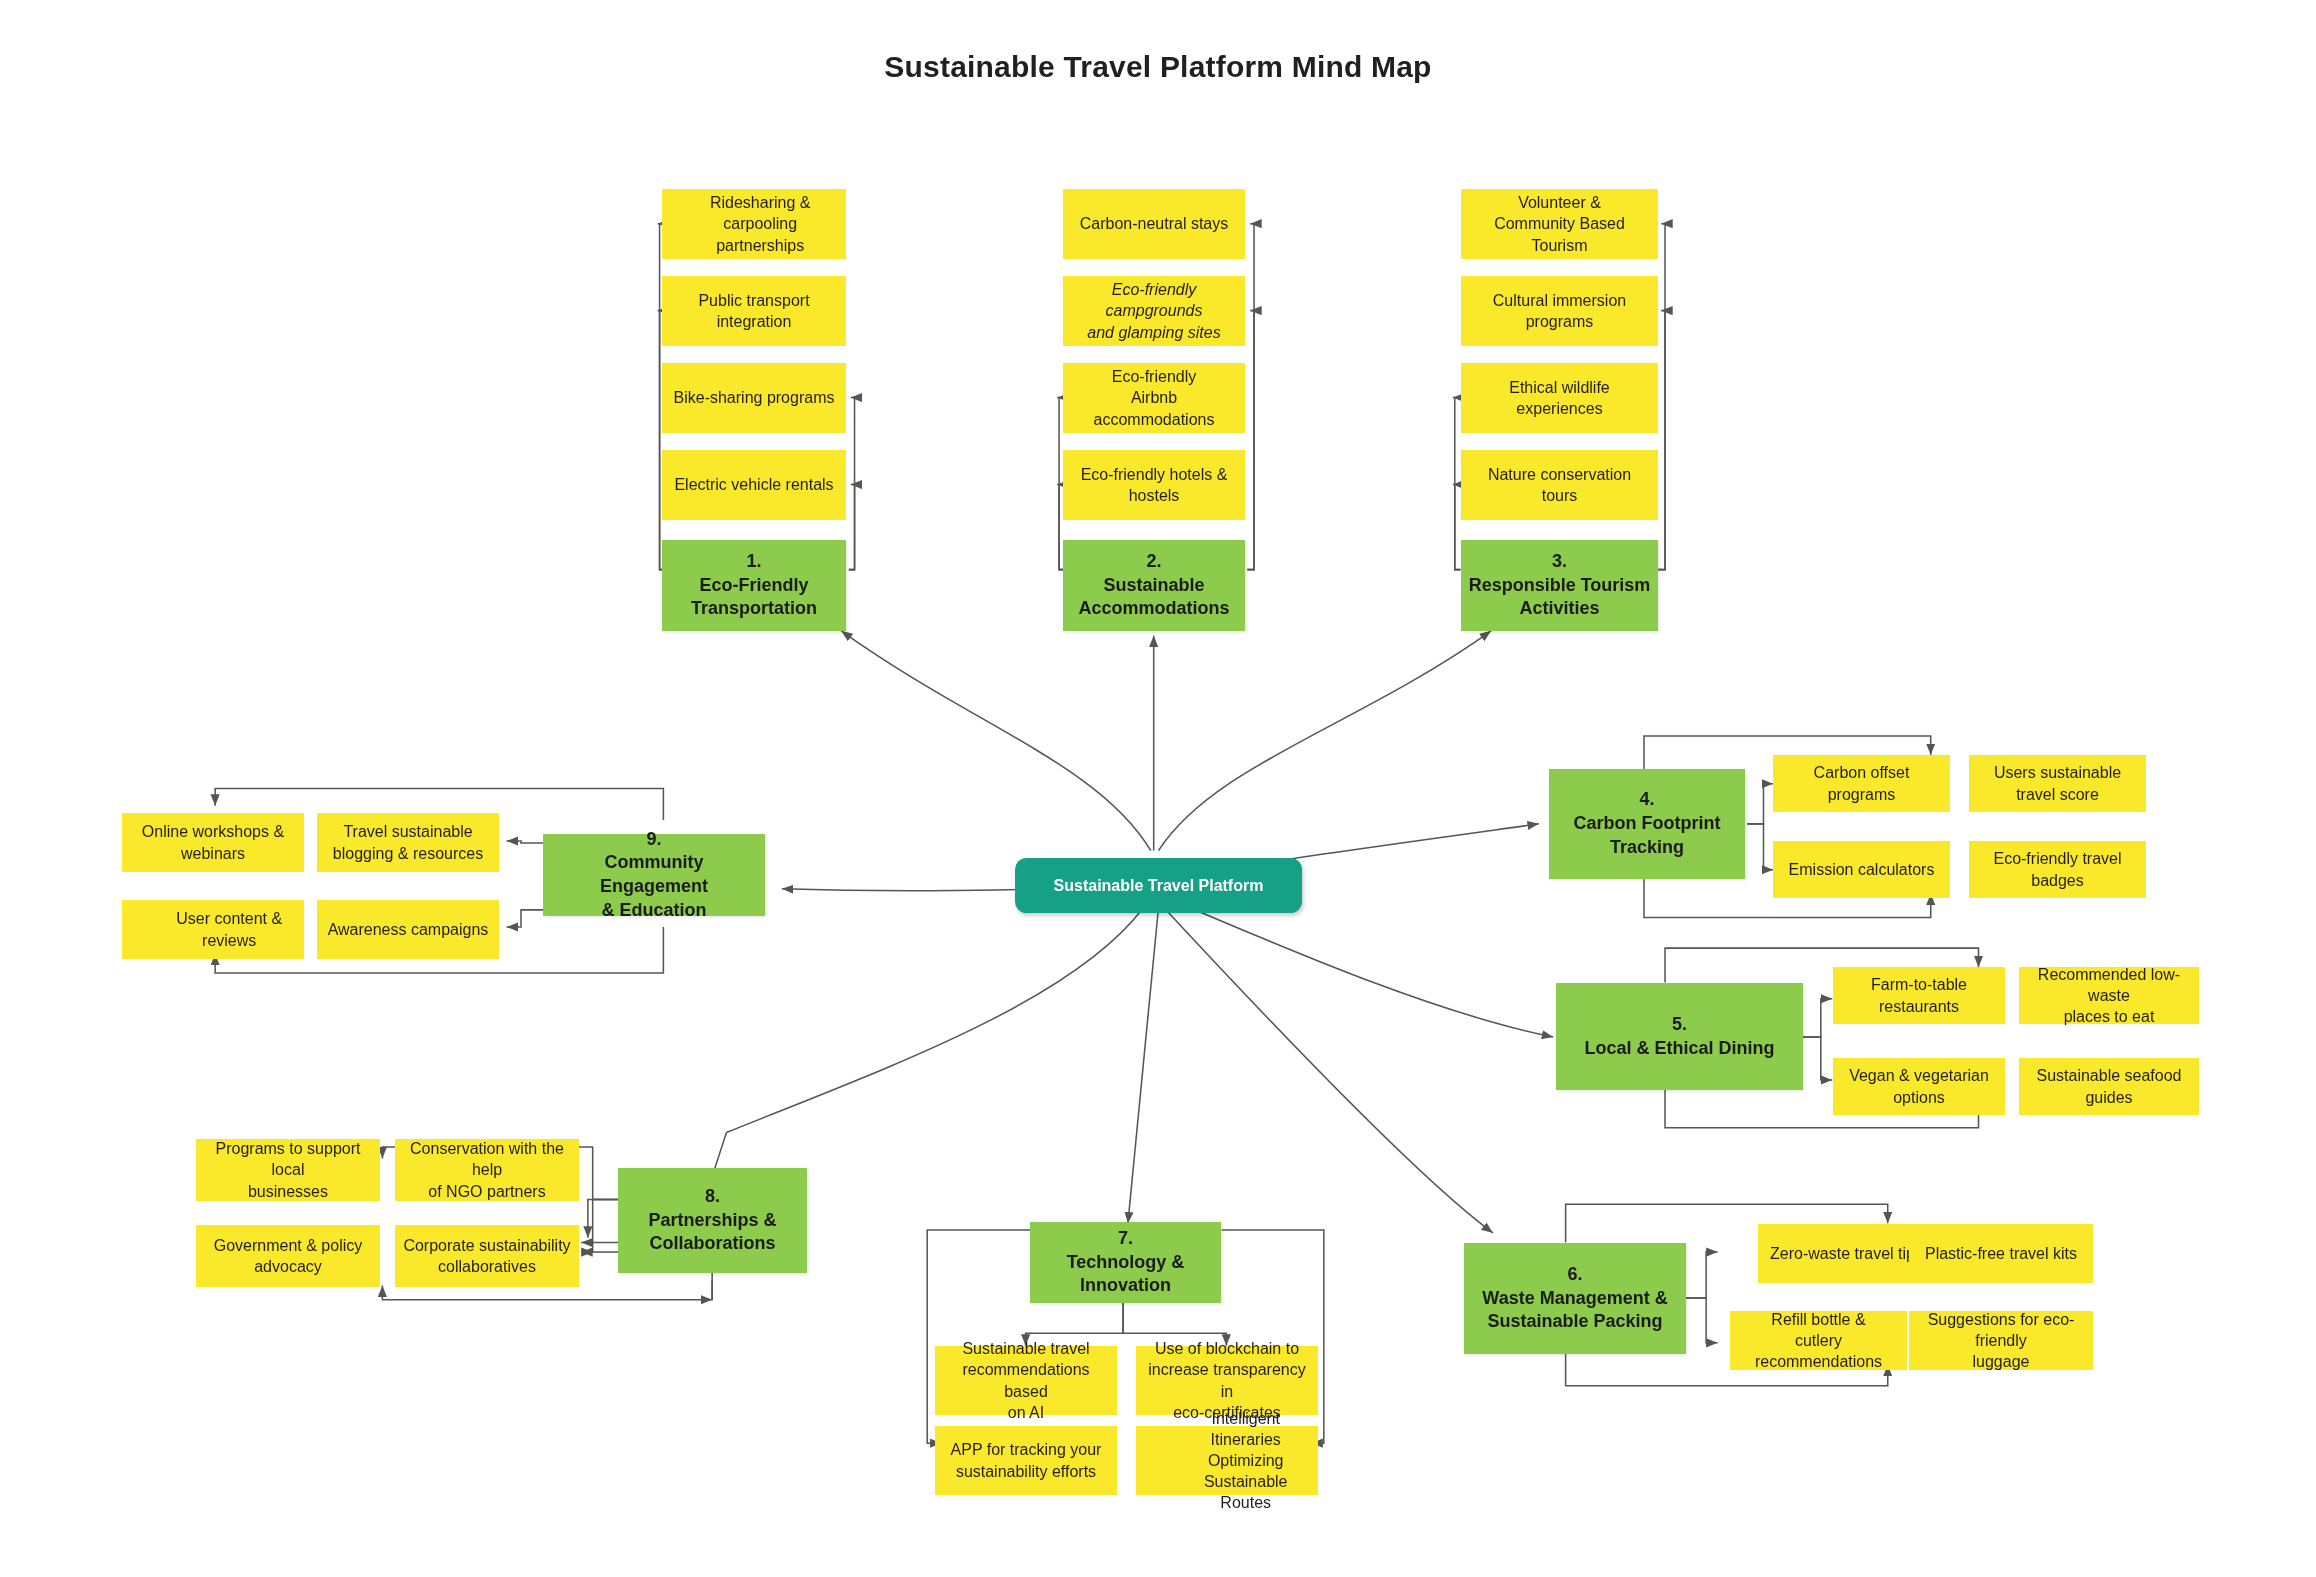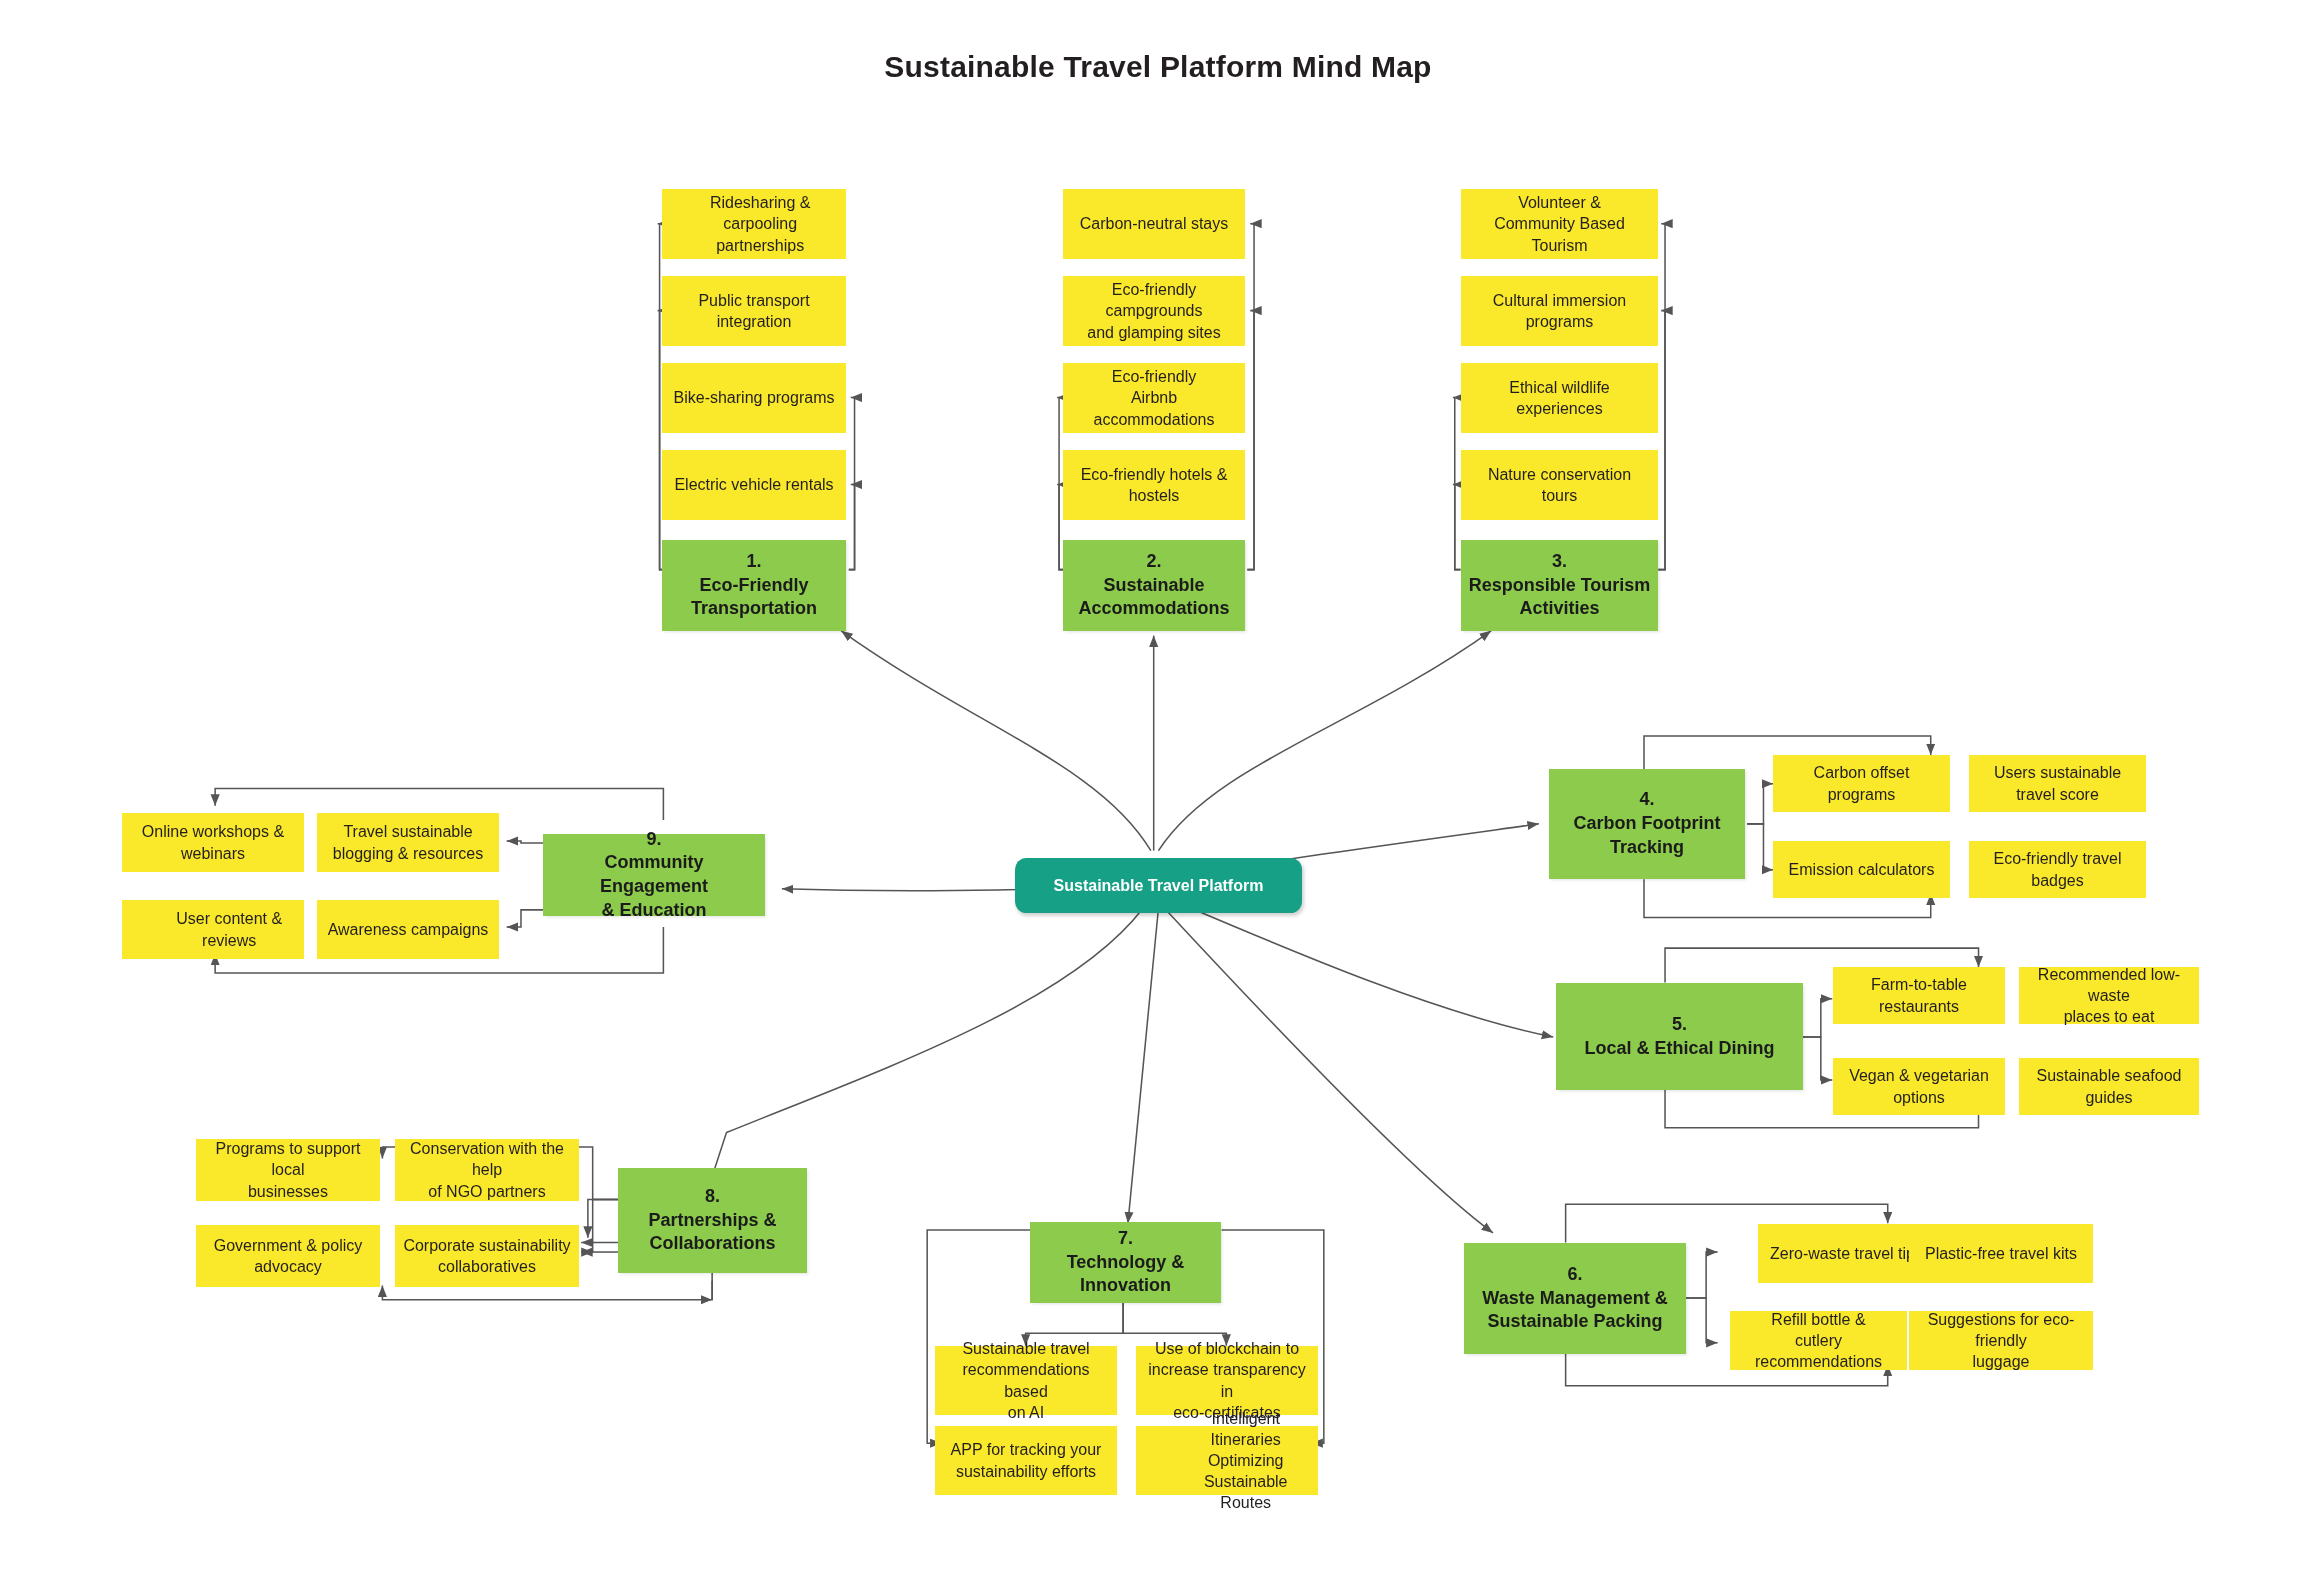--- a/index.html
+++ b/index.html
@@ -161,21 +161,21 @@
   <div class="node leaf" style="left:662px; top:189px; width:184px; height:70px;padding-left:20px;">Ridesharing &amp;
 carpooling  partnerships</div>
   <div class="node leaf" style="left:662px; top:276px; width:184px; height:70px;">Public transport integration</div>
   <div class="node leaf" style="left:662px; top:363px; width:184px; height:70px;">Bike-sharing programs</div>
   <div class="node leaf" style="left:662px; top:450px; width:184px; height:70px;">Electric vehicle rentals</div>
   <div class="node branch" style="left:662px; top:540px; width:184px; height:91px;">1.
 Eco-Friendly
 Transportation</div>
 
   <div class="node leaf" style="left:1063px; top:189px; width:182px; height:70px;">Carbon-neutral stays</div>
-  <div class="node leaf" style="left:1063px; top:276px; width:182px; height:70px;">Eco-friendly campgrounds
+  <div class="node leaf" style="left:1063px; top:276px; width:182px; height:70px;font-style:italic;">Eco-friendly campgrounds
 and  glamping sites</div>
   <div class="node leaf" style="left:1063px; top:363px; width:182px; height:70px;">Eco-friendly
 Airbnb  accommodations</div>
   <div class="node leaf" style="left:1063px; top:450px; width:182px; height:70px;">Eco-friendly hotels &amp; hostels</div>
   <div class="node branch" style="left:1063px; top:540px; width:182px; height:91px;">2.
 Sustainable
 Accommodations</div>
 
   <div class="node leaf" style="left:1461px; top:189px; width:197px; height:70px;">Volunteer &amp;
 Community  Based Tourism</div>

